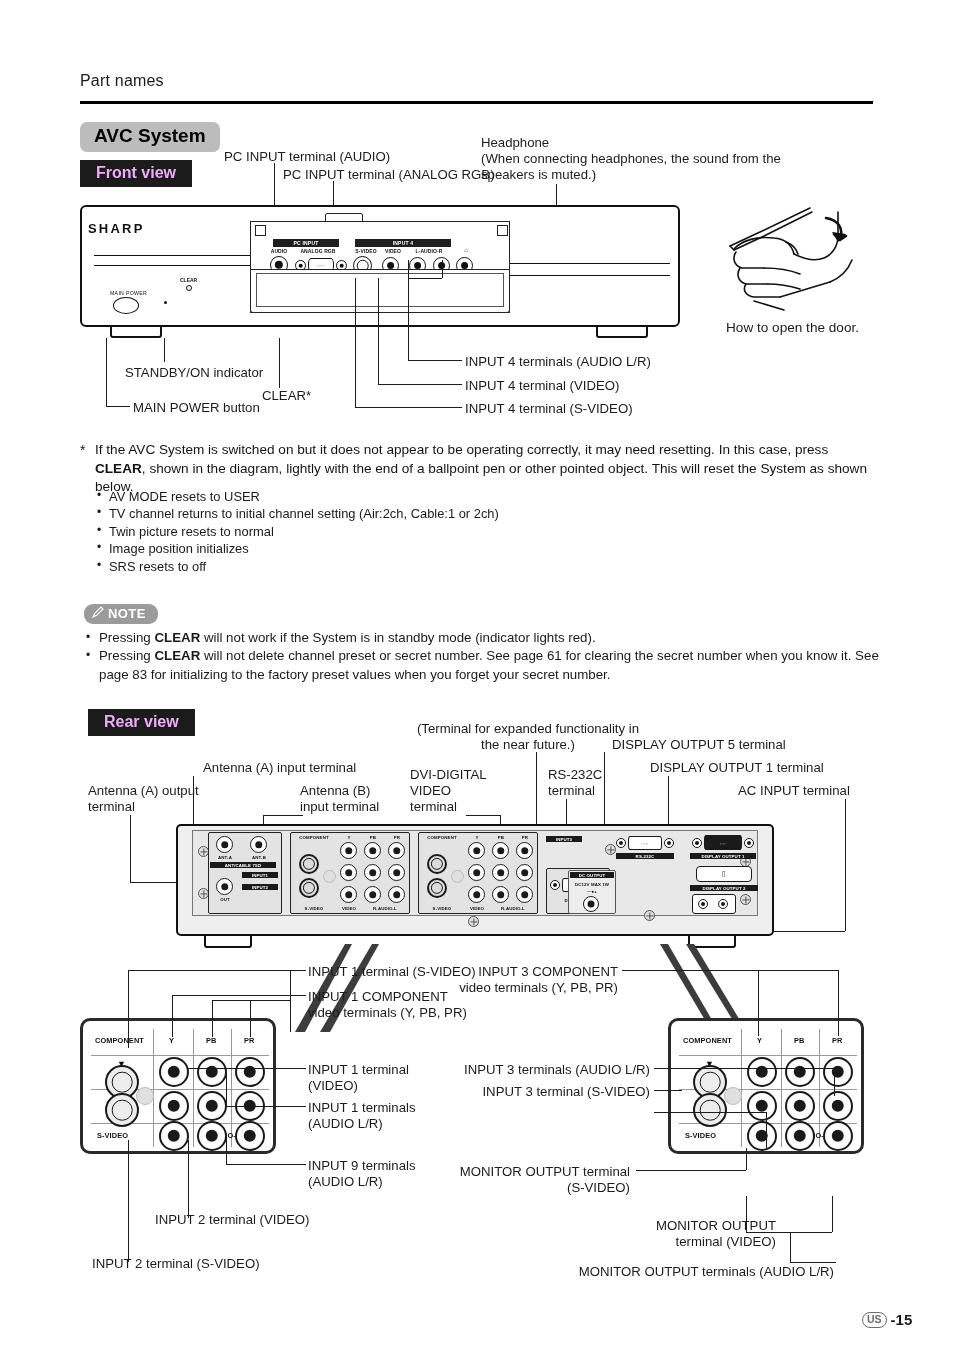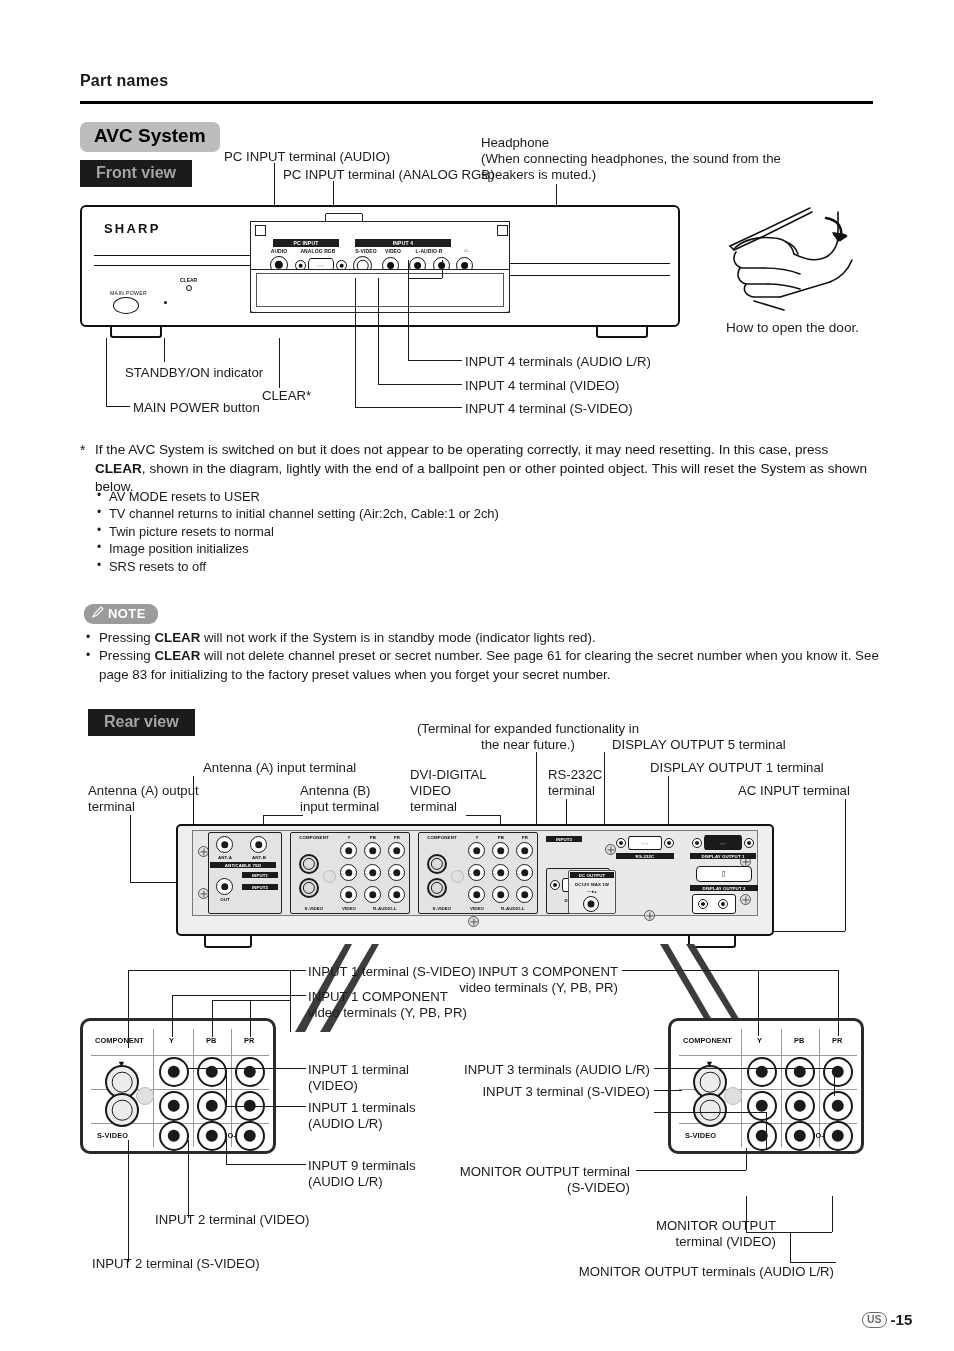--- a/index.html
+++ b/index.html
@@ -5,30 +5,30 @@
   html,body{margin:0;padding:0;background:#fff;}
   body{
     width:954px;height:1351px;position:relative;overflow:hidden;
     font-family:"Liberation Sans","DejaVu Sans",sans-serif;
     color:#1a1a1a;
   }
   .abs{position:absolute;}
   .page{position:absolute;left:0;top:0;width:954px;height:1351px;}
 
   
-  #page-title{left:80px;top:72px;font-size:16px;font-weight:bold;letter-spacing:.2px;text-align:center;}
+  #page-title{left:80px;top:72px;font-size:16px;font-weight:normal;letter-spacing:.2px;text-align:center;}
   #title-rule{left:80px;top:101px;width:793px;height:3px;background:#000;}
 
   .badge-gray{
     left:80px;top:122px;background:#bcbcbc;color:#000;
     font-size:19px;font-weight:bold;border-radius:7px;
     padding:3px 14px 5px 14px;
   }
   .badge-black{
-    left:80px;top:160px;background:#1b1b1b;color:#a3a3a3;
+    left:80px;top:160px;background:#1b1b1b;color:#f0abfc;
     font-size:16px;font-weight:bold;
     padding:4px 16px 5px 16px;
   }
   #rear-view-badge{left:88px;top:709px;}
 
   
   .cal{font-size:13.2px;line-height:15.6px;color:#1c1c1c;white-space:pre;}
   .cal.r{text-align:right;}
   .cal.c{text-align:center;}
 
@@ -64,21 +64,21 @@
   }
 
   
   #front-device{left:80px;top:205px;width:600px;height:130px;}
   #front-body{
     position:absolute;left:0;top:0;width:600px;height:122px;
     border:2.6px solid #111;border-radius:6px;background:#fff;
     box-sizing:border-box;
   }
   #sharp-logo{
-    position:absolute;left:24px;top:16px;font-size:13px;font-weight:bold;
+    position:absolute;left:8px;top:16px;font-size:13px;font-weight:bold;
     letter-spacing:2.2px;color:#111;
   }
   .fr-line{position:absolute;background:#111;height:1.3px;}
   #fr-l1{left:14px;top:50px;width:348px;}
   #fr-l2{left:14px;top:60px;width:348px;}
   #fr-r1{left:430px;top:58px;width:160px;}
   #fr-r2{left:430px;top:70px;width:160px;}
 
   #main-power-text{position:absolute;left:30px;top:85px;font-size:5.2px;letter-spacing:.3px;color:#111;}
   #main-power-knob{

